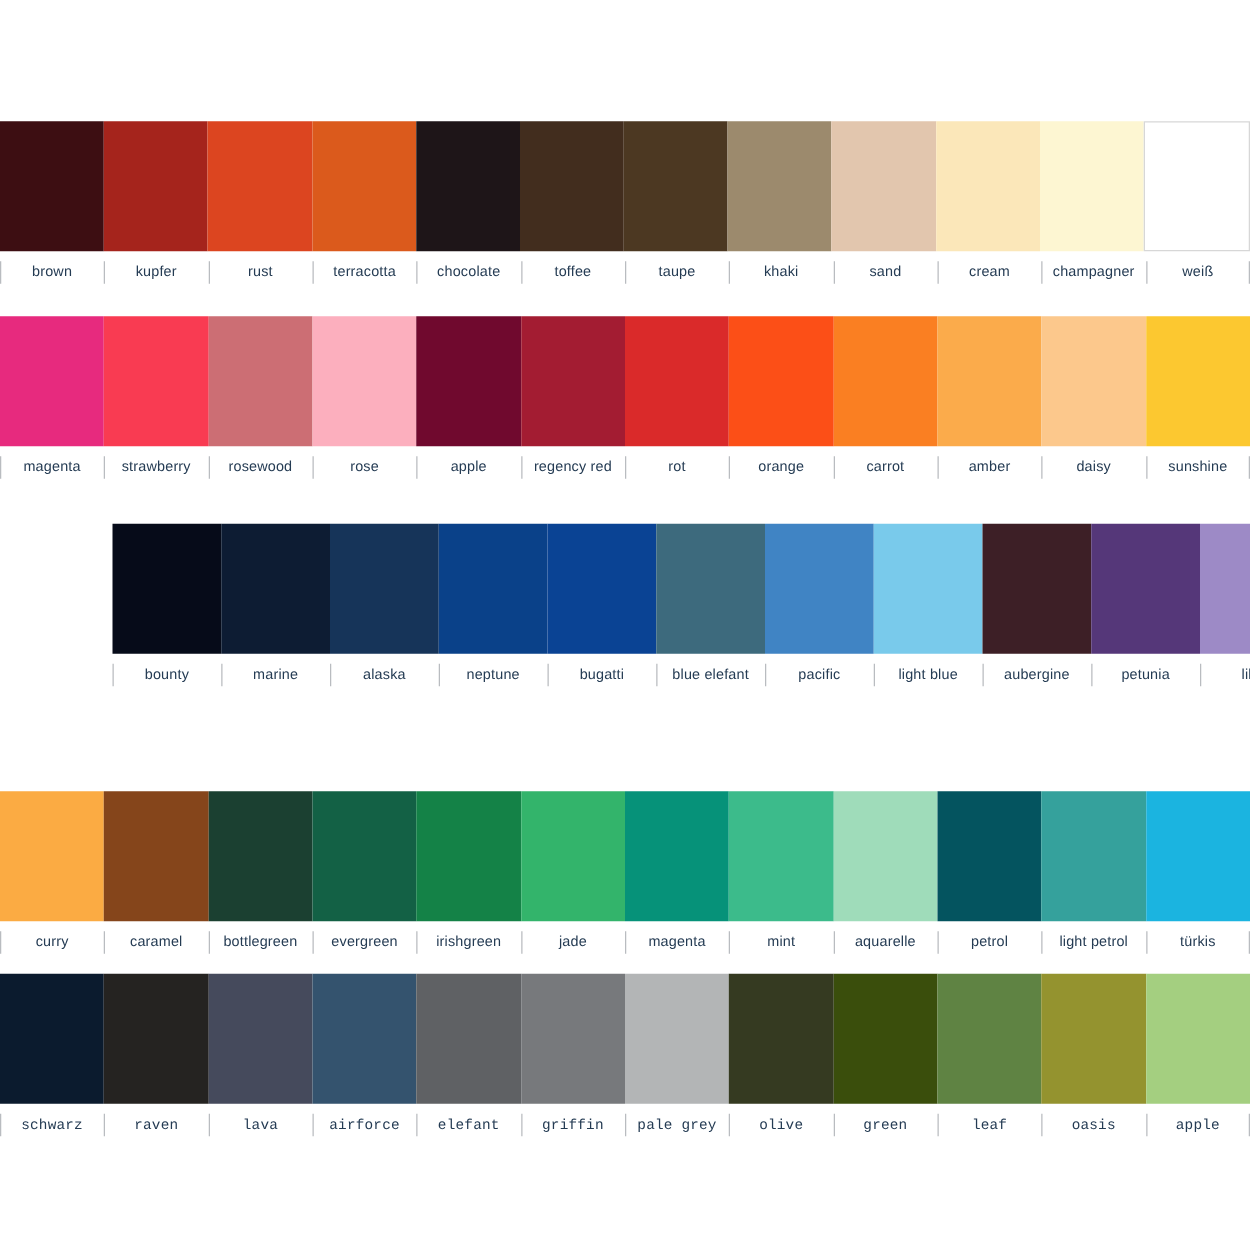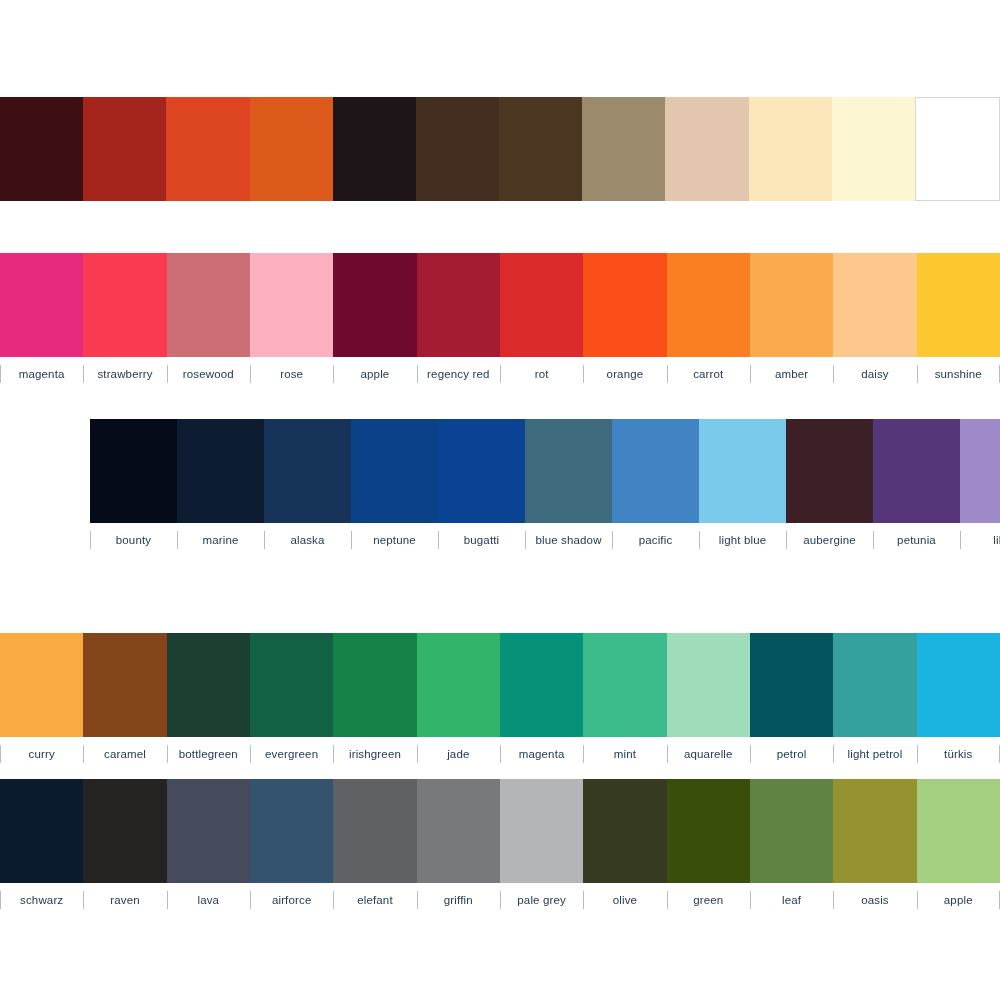--- a/index.html
+++ b/index.html
@@ -87,21 +87,21 @@
     bottom: 4px;
     width: 1px;
     background: #b9bcc0;
   }
 
   
   #row-1 { top: 97px; }
   #row-2 { top: 253px; }
   #row-3 { top: 419px; }
   #row-4 { top: 633px; text-align: center; }
-  #row-5 { top: 779px; }
+  #row-5 { top: 779px; font-family: Liberation Mono, monospace; }
 
   
   #row-3 .swatch-strip,
   #row-3 .label-strip {
     margin-left: 90px;
     width: 957px;
   }
 </style>
 </head>
 <body>
@@ -116,20 +116,34 @@
       <div class="swatch" style="background:#DB5A1C;"></div>
       <div class="swatch" style="background:#1E1518;"></div>
       <div class="swatch" style="background:#422D1E;"></div>
       <div class="swatch" style="background:#4C3822;"></div>
       <div class="swatch" style="background:#9C8A6D;"></div>
       <div class="swatch" style="background:#E2C6AE;"></div>
       <div class="swatch" style="background:#FBE7B9;"></div>
       <div class="swatch" style="background:#FDF6D2;"></div>
       <div class="swatch bordered" style="background:#FFFFFF;"></div>
     </div>
+    <div class="label-strip">
+      <div class="label-cell">brown</div>
+      <div class="label-cell">kupfer</div>
+      <div class="label-cell">rust</div>
+      <div class="label-cell">terracotta</div>
+      <div class="label-cell">chocolate</div>
+      <div class="label-cell">toffee</div>
+      <div class="label-cell">taupe</div>
+      <div class="label-cell">khaki</div>
+      <div class="label-cell">sand</div>
+      <div class="label-cell">cream</div>
+      <div class="label-cell">champagner</div>
+      <div class="label-cell">weiß</div>
+    </div>
   </div>
 
   <div class="palette-row" id="row-2">
     <div class="swatch-strip">
       <div class="swatch" style="background:#E72A7E;"></div>
       <div class="swatch" style="background:#F93B52;"></div>
       <div class="swatch" style="background:#CC6E74;"></div>
       <div class="swatch" style="background:#FCAFBE;"></div>
       <div class="swatch" style="background:#70092E;"></div>
       <div class="swatch" style="background:#A31C32;"></div>
@@ -169,21 +183,21 @@
       <div class="swatch" style="background:#3D1F26;"></div>
       <div class="swatch" style="background:#553779;"></div>
       <div class="swatch" style="background:#9D8AC6;"></div>
     </div>
     <div class="label-strip">
       <div class="label-cell">bounty</div>
       <div class="label-cell">marine</div>
       <div class="label-cell">alaska</div>
       <div class="label-cell">neptune</div>
       <div class="label-cell">bugatti</div>
-      <div class="label-cell">blue shadow</div>
+      <div class="label-cell">blue elefant</div>
       <div class="label-cell">pacific</div>
       <div class="label-cell">light blue</div>
       <div class="label-cell">aubergine</div>
       <div class="label-cell">petunia</div>
       <div class="label-cell">lilac</div>
     </div>
   </div>
 
   <div class="palette-row" id="row-4">
     <div class="swatch-strip">

